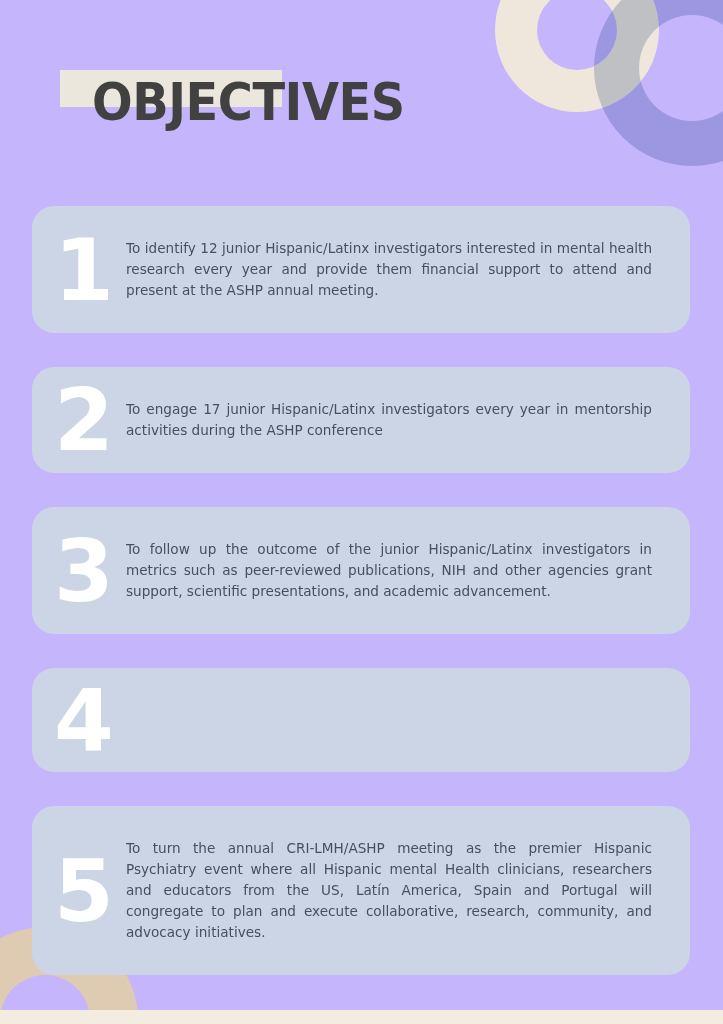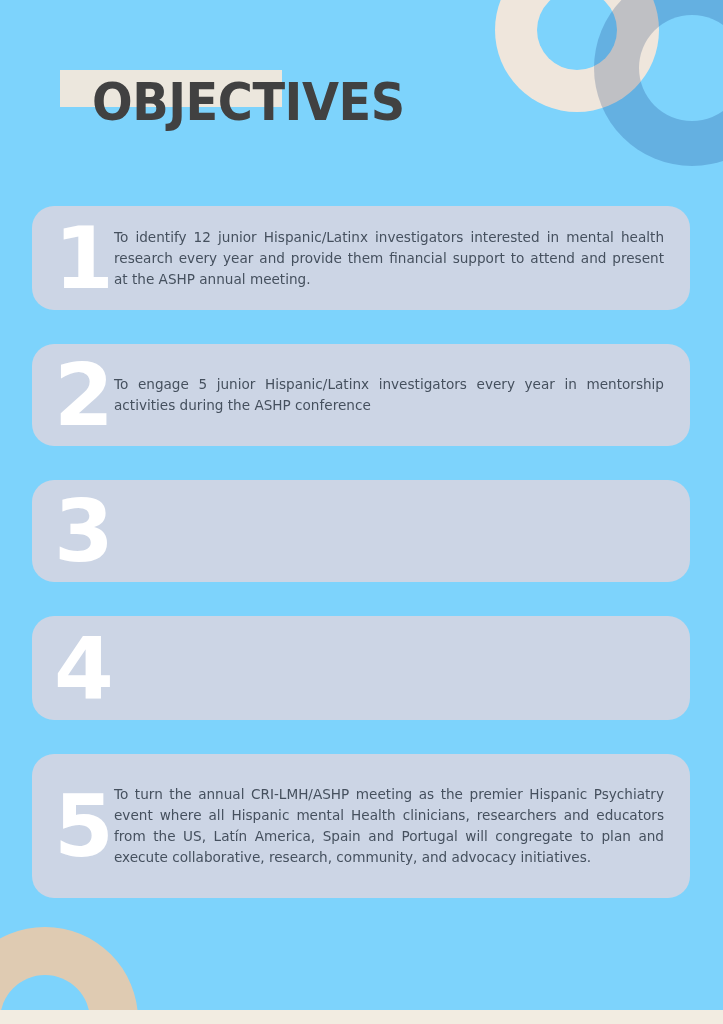--- a/index.html
+++ b/index.html
@@ -12,21 +12,21 @@
     height: 1024px;
     background: #ffffff;
     font-family: "Liberation Sans", "DejaVu Sans", sans-serif;
     overflow: hidden;
   }
 
   .slide {
     position: relative;
     width: 723px;
     height: 1024px;
-    background: #7dd3fc;
+    background: #c4b5fd;
     overflow: hidden;
   }
 
   
   .deco-layer {
     position: absolute;
     inset: 0;
     pointer-events: none;
   }
 
@@ -93,21 +93,21 @@
     font-size: 86px;
     font-weight: 700;
     color: #ffffff;
     line-height: 1;
     width: 54px;
     text-align: center;
     user-select: none;
   }
 
   .card-text {
-    margin: 4px;
+    margin: 16px;
     font-family: "DejaVu Sans", "Liberation Sans", sans-serif;
     font-size: 13.6px;
     line-height: 21px;
     color: #45505e;
     text-align: justify;
     text-justify: inter-word;
     width: 100%;
   }
 
   
@@ -171,25 +171,26 @@
 
   <div class="cards">
 
     <div class="card c1">
       <div class="card-number">1</div>
       <p class="card-text">To identify 12 junior Hispanic/Latinx investigators interested in mental health research every year and provide them financial support to attend and present at the ASHP annual meeting.</p>
     </div>
 
     <div class="card c2">
       <div class="card-number">2</div>
-      <p class="card-text">To engage 5 junior Hispanic/Latinx investigators every year in mentorship activities during the ASHP conference</p>
+      <p class="card-text">To engage 17 junior Hispanic/Latinx investigators every year in mentorship activities during the ASHP conference</p>
     </div>
 
     <div class="card c3">
       <div class="card-number">3</div>
+      <p class="card-text">To follow up the outcome of the junior Hispanic/Latinx investigators in metrics such as peer-reviewed publications, NIH and other agencies grant support, scientific presentations, and academic advancement.</p>
     </div>
 
     <div class="card c4">
       <div class="card-number">4</div>
     </div>
 
     <div class="card c5">
       <div class="card-number">5</div>
       <p class="card-text">To turn the annual CRI-LMH/ASHP meeting as the premier Hispanic Psychiatry event where all Hispanic mental Health clinicians, researchers and educators from the US, Latín America, Spain and Portugal will congregate to plan and execute collaborative, research, community, and advocacy initiatives.</p>
     </div>

